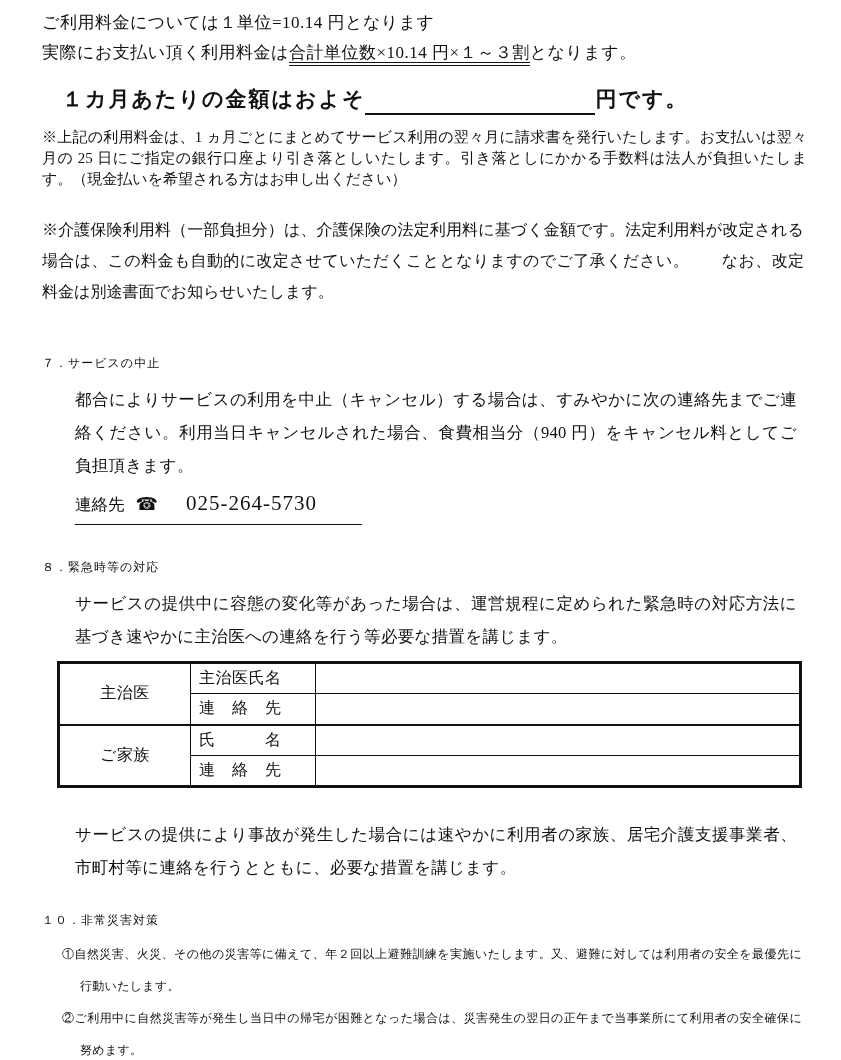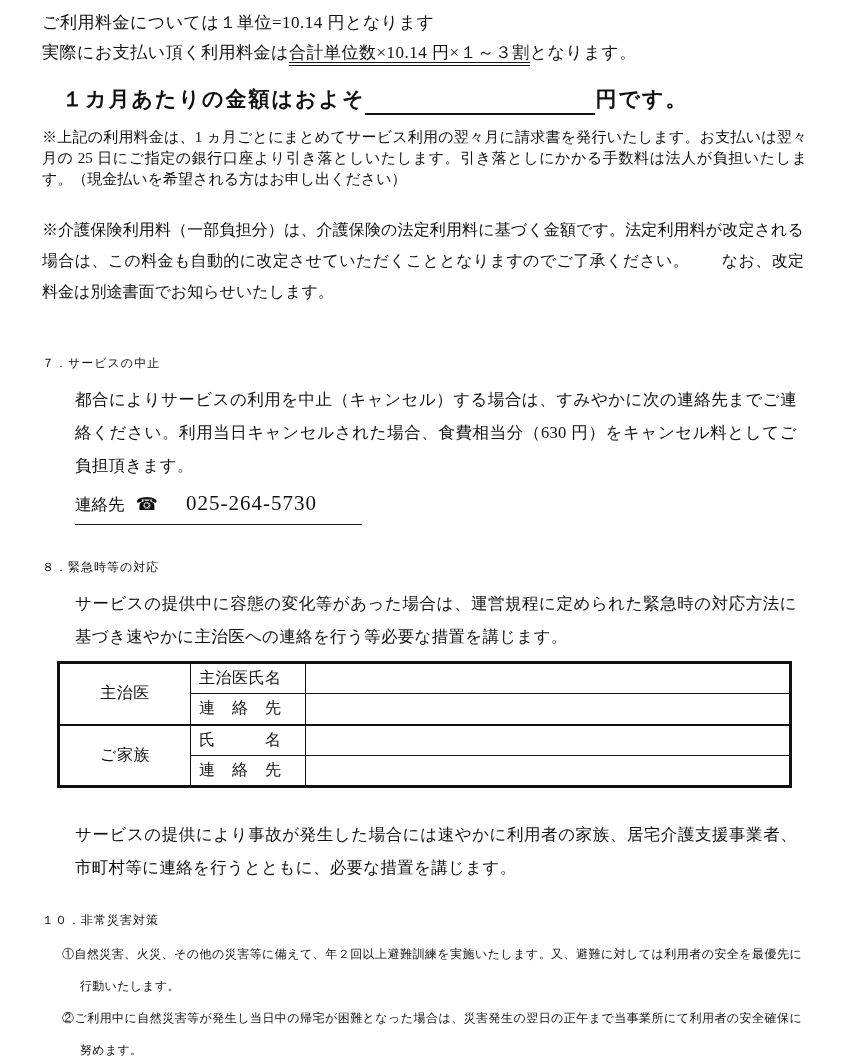--- a/index.html
+++ b/index.html
@@ -67,21 +67,21 @@
   table.emg {
     margin: 8px 0 0 15px; width: 732px;
     border-collapse: collapse; table-layout: fixed;
     border: 3px solid #111;
   }
   table.emg td {
     border: 1.2px solid #111; height: 31px;
     font-size: 16px; letter-spacing: 0.5px;
   }
   td.grp { width: 132px; text-align: center; }
-  td.fld { width: 115px; padding-left: 8px; }
+  td.fld { width: 125px; padding-left: 8px; }
   td.val { width: 485px; }
   tr.grp2-start td { border-top: 2.5px solid #111; }
 
   .s10-items { margin: 6px 0 0 20px; width: 740px; }
   .s10-item {
     padding-left: 18px; text-indent: -18px;
     font-size: 12px; line-height: 32px; text-align: justify;
     letter-spacing: 0.3px;
   }
 </style>
@@ -95,21 +95,21 @@
   <p class="intro-line"><span>実際にお支払い頂く利用料金は</span><span class="dbl-underline">合計単位数×10.14 円×１～３割</span><span>となります。</span></p>
 
   <p class="monthly-line"><span>１カ月あたりの金額はおよそ</span><span class="fill-blank"></span><span>円です。</span></p>
 
   <p class="note-small">※上記の利用料金は、1 ヵ月ごとにまとめてサービス利用の翌々月に請求書を発行いたします。お支払いは翌々月の 25 日にご指定の銀行口座より引き落としいたします。引き落としにかかる手数料は法人が負担いたします。（現金払いを希望される方はお申し出ください）</p>
 
   <p class="note-underlined">※介護保険利用料（一部負担分）は、介護保険の法定利用料に基づく金額です。法定利用料が改定される場合は、この料金も自動的に改定させていただくこととなりますのでご了承ください。　　なお、改定料金は別途書面でお知らせいたします。</p>
 
   <div class="section s7">
     <h2 class="sec-h"><span>７．</span><span>サービスの中止</span></h2>
-    <p class="sec-body">都合によりサービスの利用を中止（キャンセル）する場合は、すみやかに次の連絡先までご連絡ください。利用当日キャンセルされた場合、食費相当分（630 円）をキャンセル料としてご負担頂きます。</p>
+    <p class="sec-body">都合によりサービスの利用を中止（キャンセル）する場合は、すみやかに次の連絡先までご連絡ください。利用当日キャンセルされた場合、食費相当分（940 円）をキャンセル料としてご負担頂きます。</p>
     <p class="contact-line">
       <span class="contact-underline">
         <span class="contact-label">連絡先</span>
         <span class="phone-icon">☎</span>
         <span class="phone-number">025-264-5730</span>
       </span>
     </p>
   </div>
 
   <div class="section s8">

